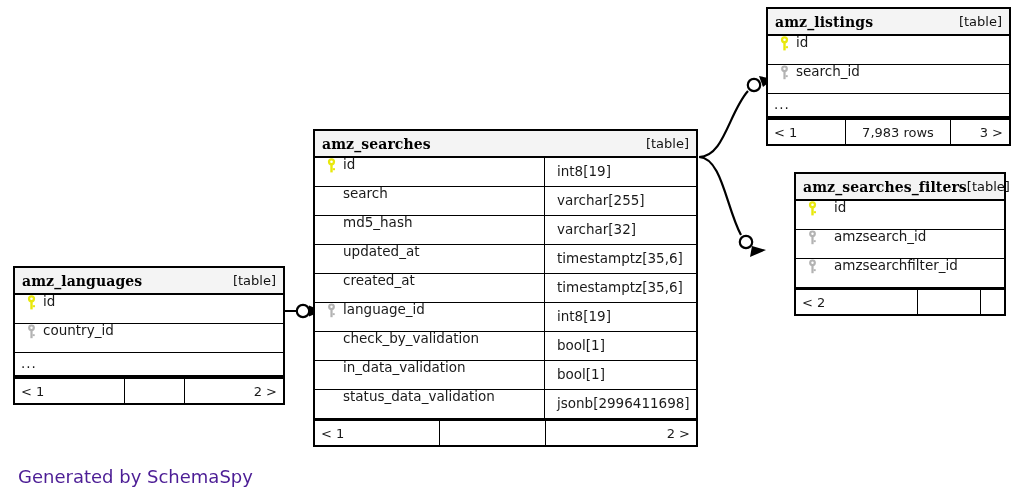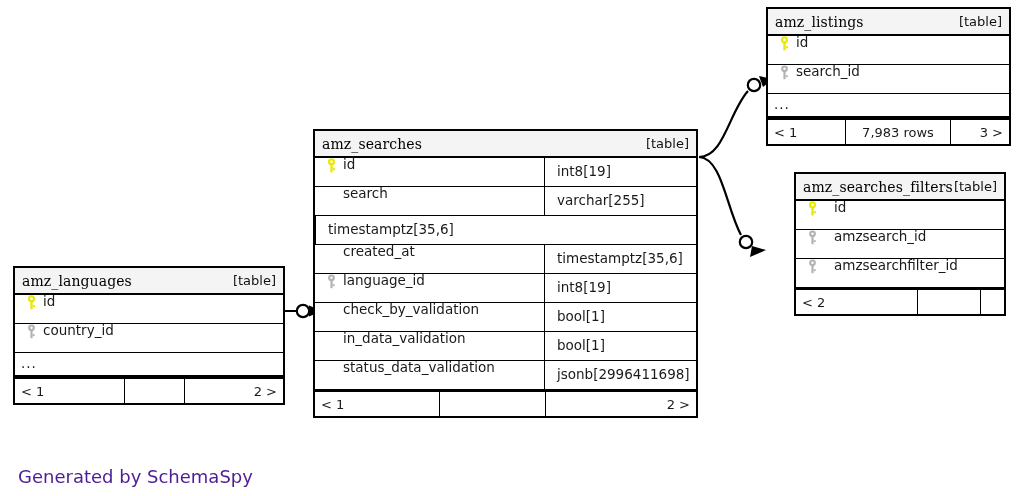--- a/index.html
+++ b/index.html
@@ -47,21 +47,21 @@
     align-items: center;
     justify-content: space-between;
     background: #f4f4f4;
     border-bottom: 2px solid #000000;
     padding: 0 7px;
     height: 27px;
     box-sizing: border-box;
   }
   .tbl-name {
     font-family: "DejaVu Serif", serif;
-    font-weight: normal;
+    font-weight: bold;
     font-size: 14px;
     letter-spacing: .1px;
     color: #000;
   }
   .tbl-kind {
     font-size: 13px;
     color: #111;
   }
 
   .row {
@@ -232,22 +232,33 @@
     </div>
 
     <div class="row">
       <div class="col-name">
         <span class="keyslot"></span>
         <span class="colname-text">search</span>
       </div>
       <div class="col-type">varchar[255]</div>
     </div>
 
-
-    <div class="row">
+    <div class="row">
+      <div class="col-name">
+        <span class="keyslot"></span>
+        <span class="colname-text">md5_hash</span>
+      </div>
+      <div class="col-type">varchar[32]</div>
+    </div>
+
+    <div class="row">
+      <div class="col-name">
+        <span class="keyslot"></span>
+        <span class="colname-text">updated_at</span>
+      </div>
       <div class="col-type">timestamptz[35,6]</div>
     </div>
 
     <div class="row">
       <div class="col-name">
         <span class="keyslot"></span>
         <span class="colname-text">created_at</span>
       </div>
       <div class="col-type">timestamptz[35,6]</div>
     </div>

